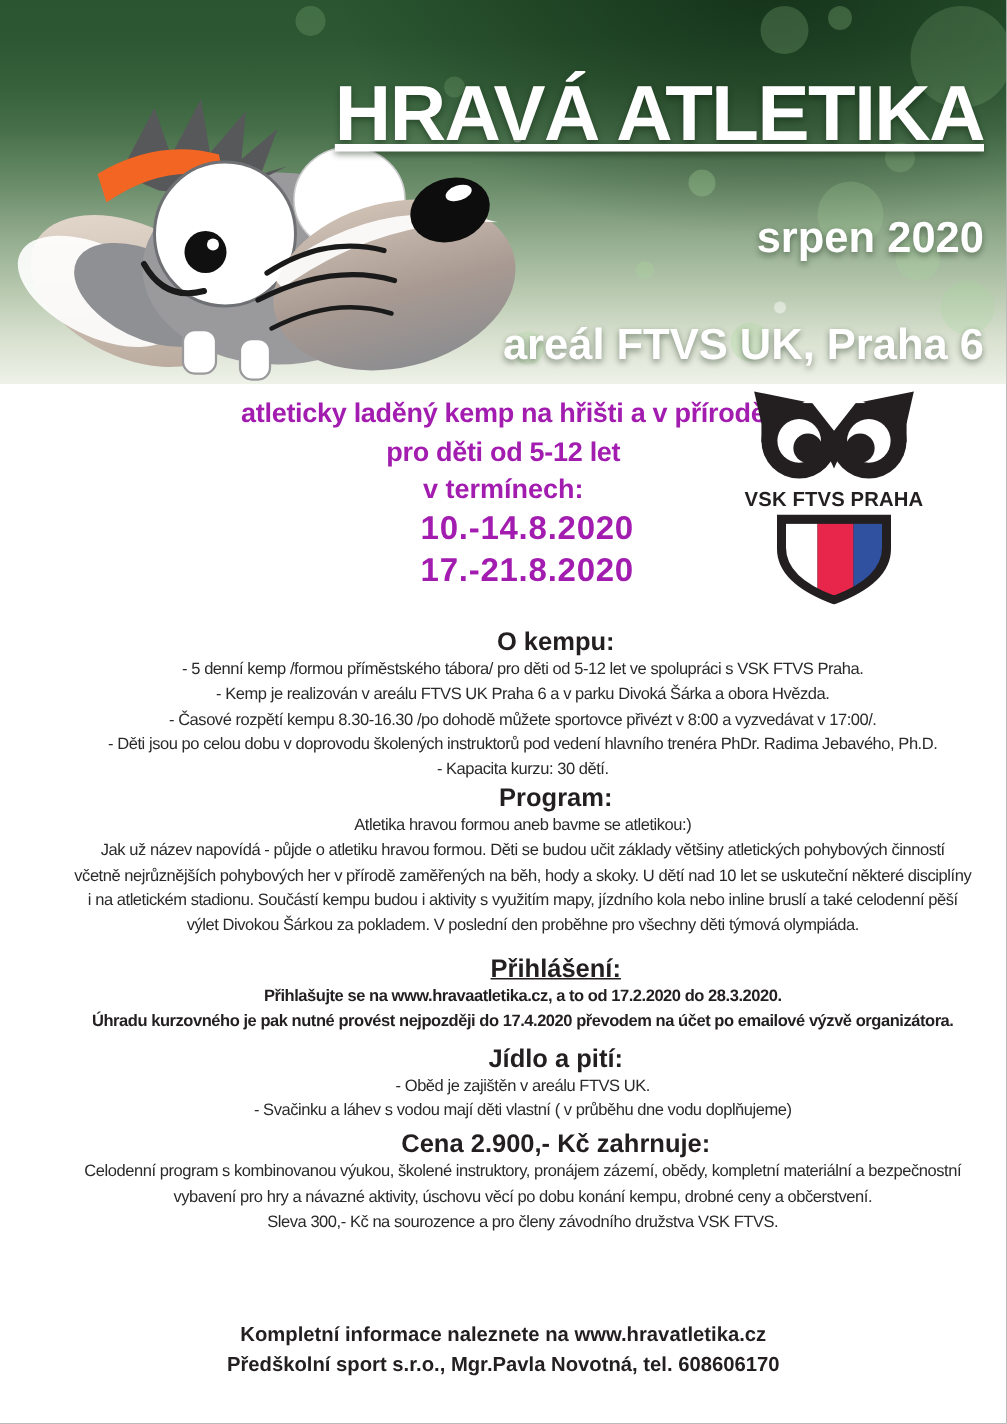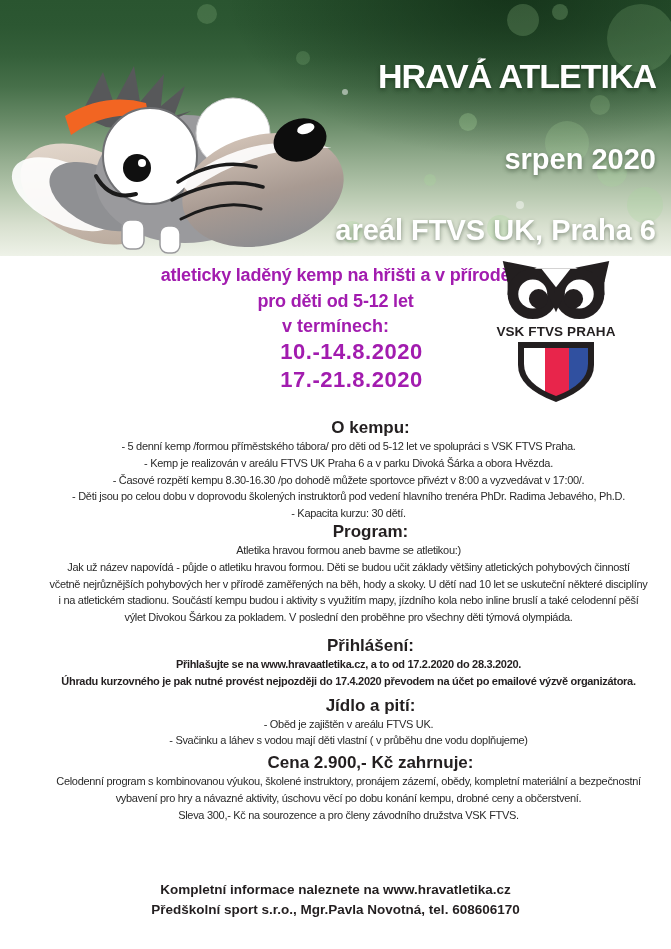--- a/index.html
+++ b/index.html
@@ -14,21 +14,21 @@
     position:relative; width:671px; height:256px; overflow:hidden;
     background:
       radial-gradient(ellipse 460px 270px at 76% -4%, rgba(4,24,8,0.55), rgba(4,24,8,0) 62%),
       linear-gradient(180deg,#2a5530 0%,#2c5732 10%,#35603a 22%,#47704a 34%,#6a8c69 48%,#93ac8e 62%,#b8c9b0 76%,#d8e0cf 88%,#eef2e8 100%);
   }
   .bokeh { position:absolute; left:0; top:0; }
   .titles {
     position:absolute; top:46px; right:15px; text-align:right; color:#ffffff;
     text-shadow:0 2px 4px rgba(10,30,12,0.45);
   }
-  .main-title { font-size:34px; font-weight:bold; letter-spacing:-1px; line-height:60px; white-space:nowrap; }
+  .main-title { font-size:52px; font-weight:bold; letter-spacing:-1px; line-height:60px; white-space:nowrap;text-decoration:underline; }
   .sub-title  { font-size:29px; font-weight:bold; line-height:35px; white-space:nowrap;margin-top:36px; }
   .mouse { position:absolute; left:10px; top:64px; }
   
   .intro { margin-top:6px; text-align:center; font-weight:bold; color:#a21caf; }
   .intro-line  { font-size:18px; line-height:26px; letter-spacing:-0.2px; }
   .intro-line3 { font-size:18px; line-height:24px; }
   .intro-term  { font-size:22px; line-height:28px; letter-spacing:0.5px;padding-left:32px; }
   
   .owl-logo { position:absolute; left:486px; top:260px; width:140px; text-align:center; }
   .owl-name { font-size:13.5px; font-weight:bold; color:#231f20; letter-spacing:0.1px; white-space:nowrap; margin-top:-2px; }
@@ -37,21 +37,21 @@
   .section-heading {
     padding-left:70px; font-size:17px; font-weight:bold; line-height:20px; color:#231f20;
   }
   .body-line {
     padding-left:26px; font-size:11px; line-height:16.8px; letter-spacing:-0.3px;
     white-space:nowrap; color:#2a2a2a;
   }
   .body-line.bold { font-weight:bold; color:#231f20; }
   .mt-about   { margin-top:24px; }
   .mt-program { margin-top:0px; }
-  .mt-signup  { margin-top:10px; }
+  .mt-signup  { margin-top:10px;text-decoration:underline; }
   .mt-food    { margin-top:6px; }
   .mt-price   { margin-top:4px; }
   
   .footer { margin-top:56px; text-align:center; font-weight:bold; color:#231f20; }
   .footer-line { font-size:13.5px; line-height:20px; }
 </style>
 </head>
 <body>
 
 <div class="page">

